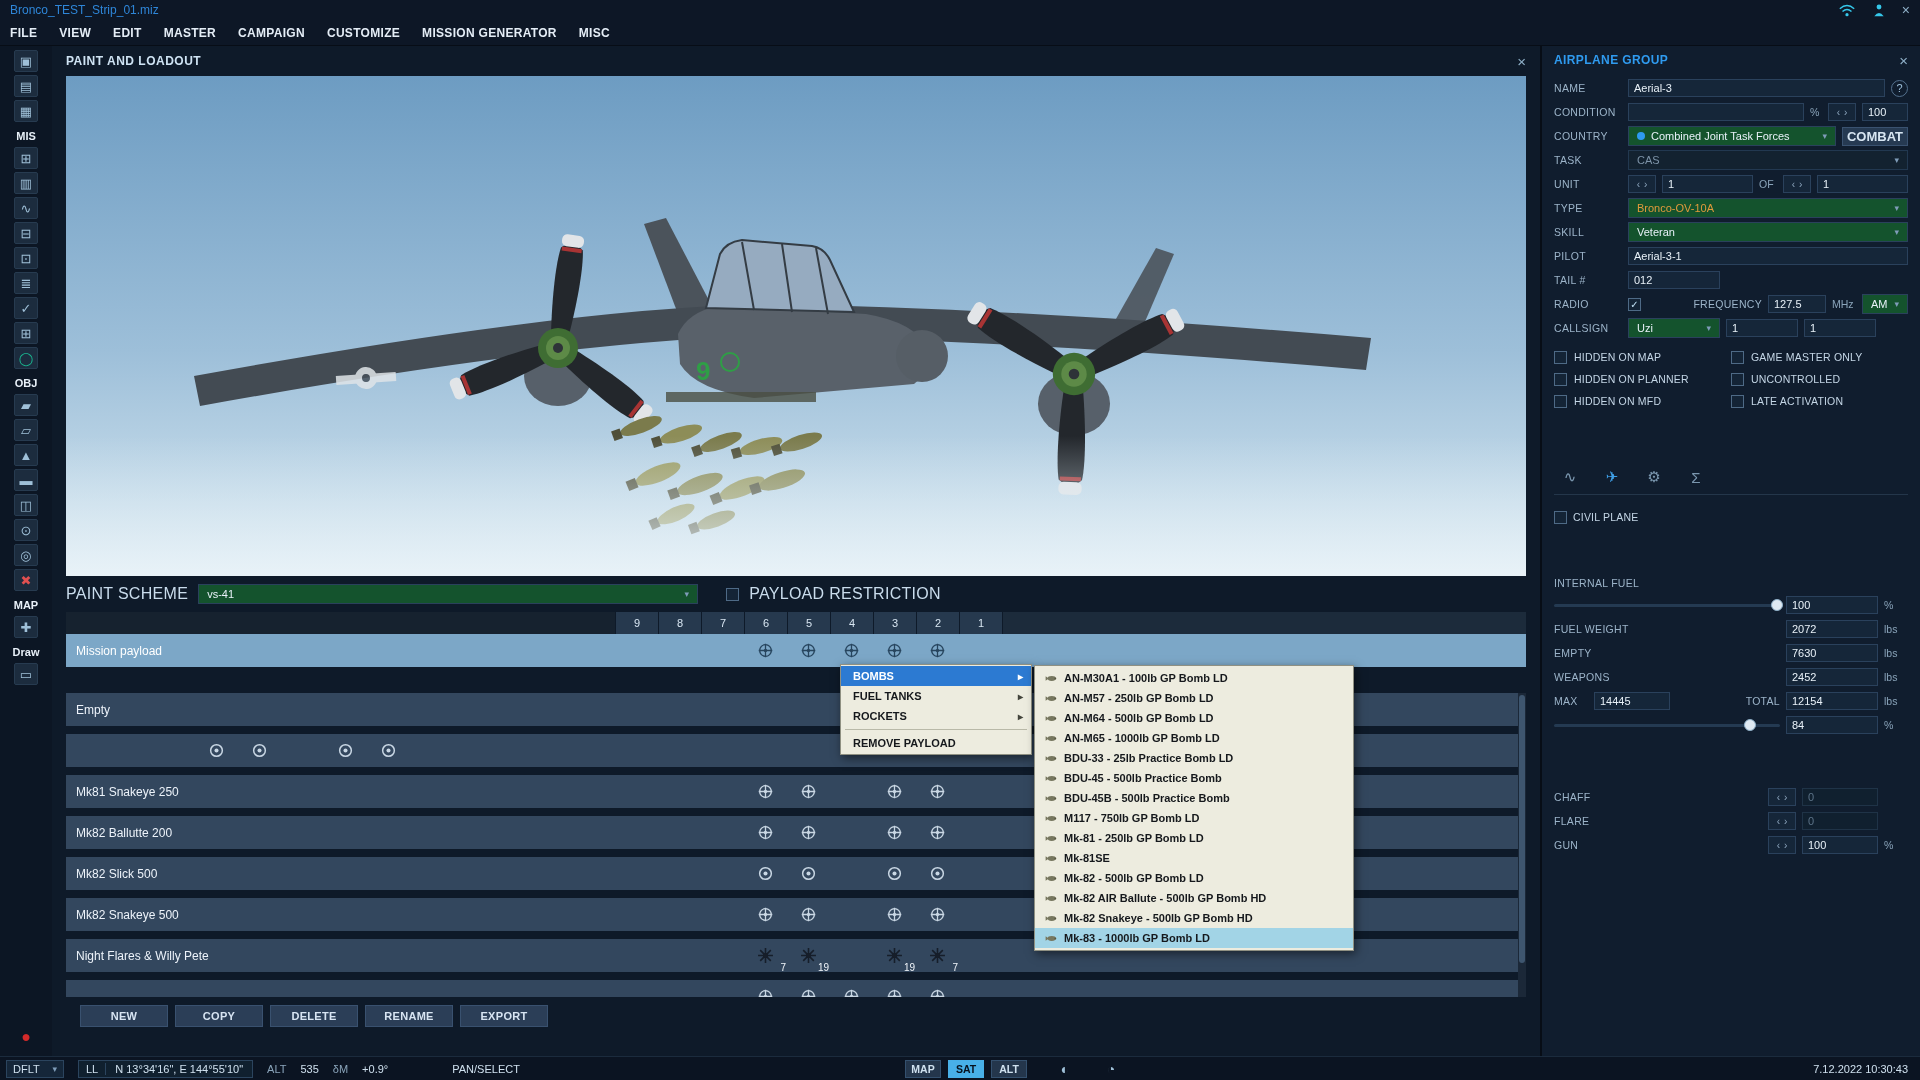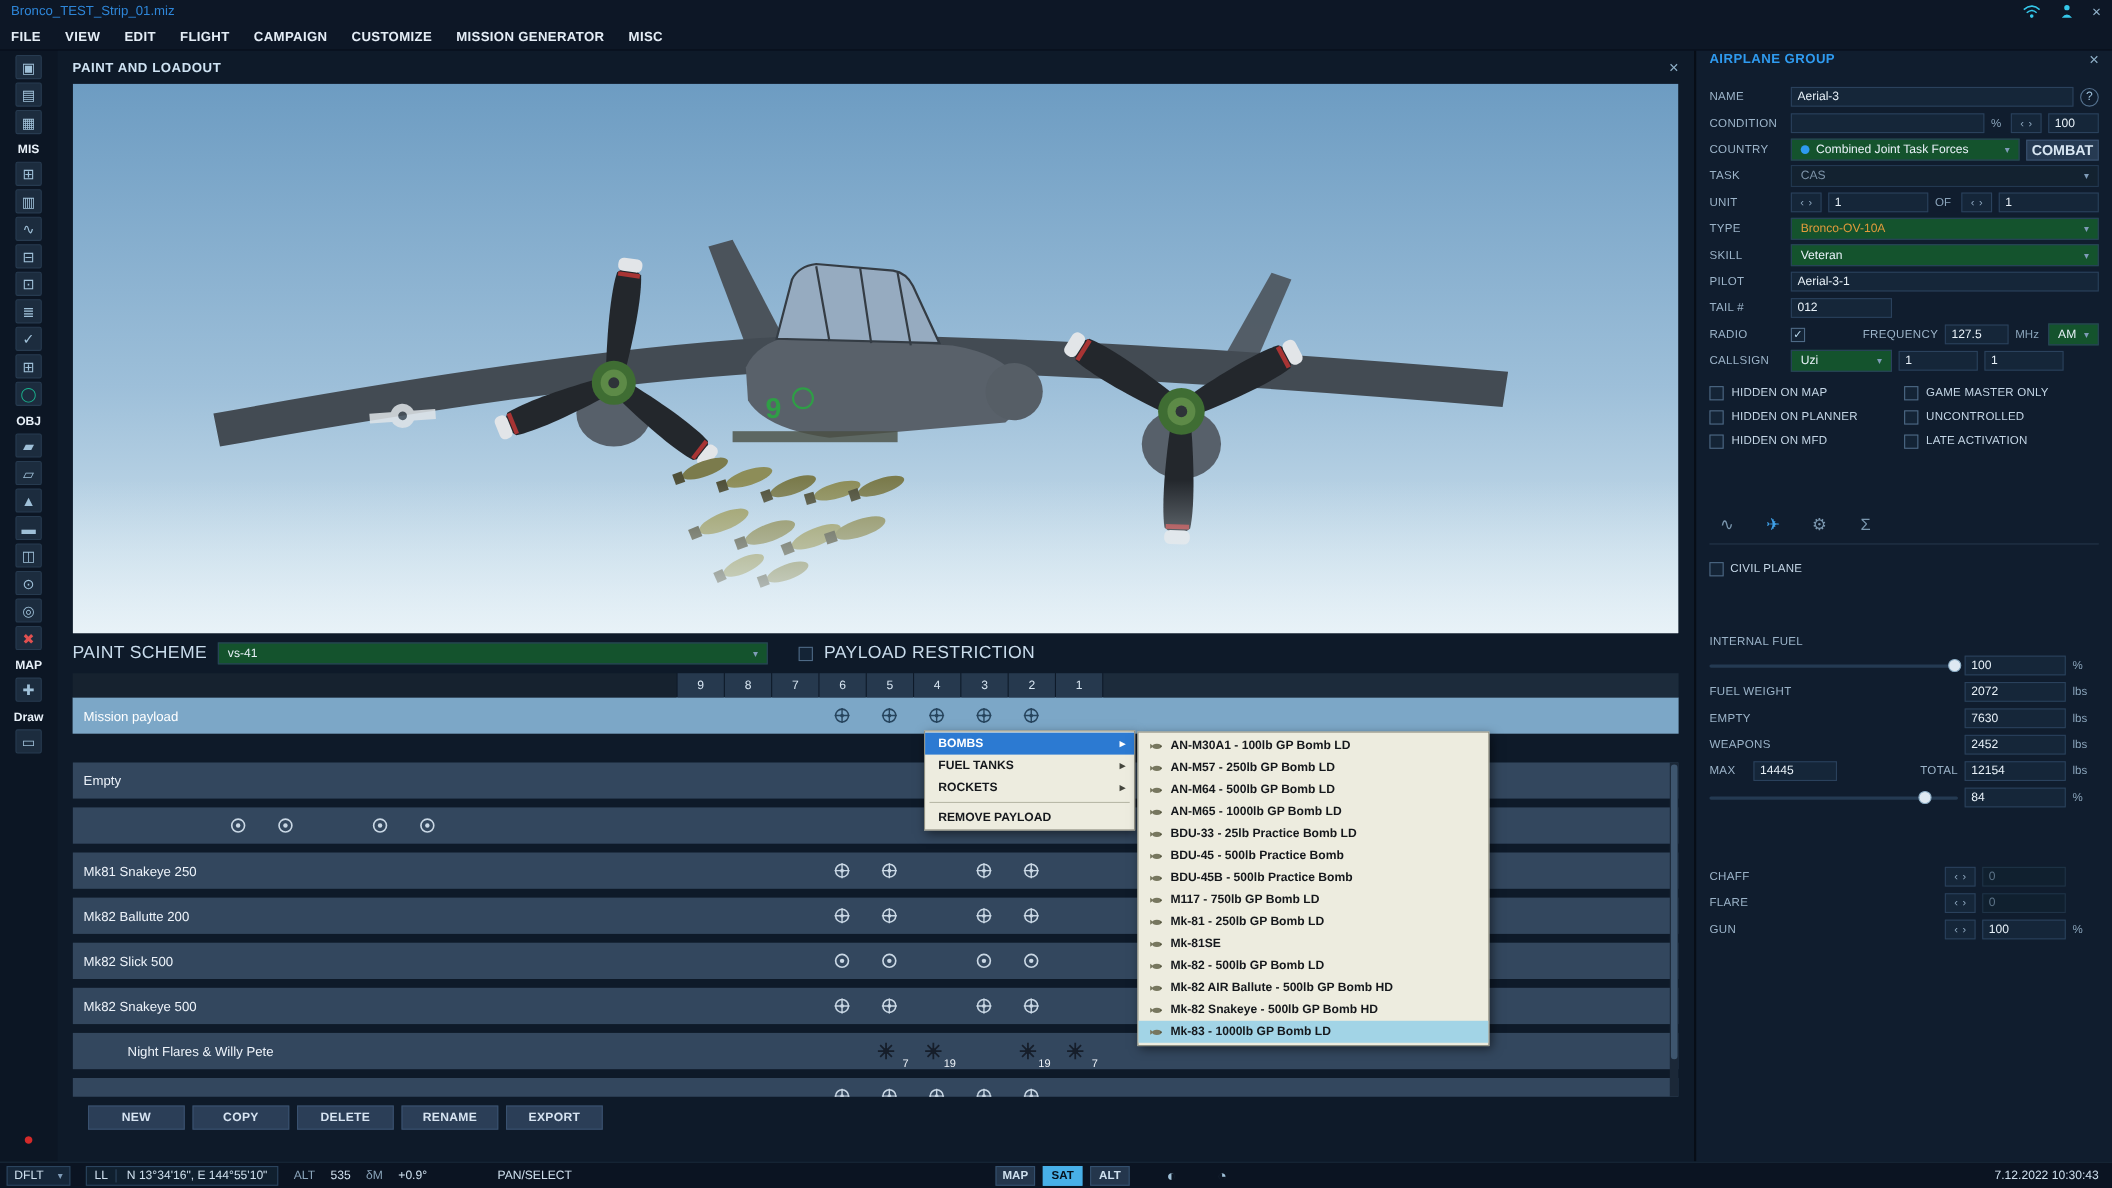--- a/index.html
+++ b/index.html
@@ -38,21 +38,21 @@
   .cb { width:13px; height:13px; background:#142436; border:1px solid #4e6a86; display:inline-flex; align-items:center; justify-content:center; font-size:10px; color:#bfe0f4; flex:none; }
 
   
   .ptable { margin:0 14px; }
   .phead { display:flex; height:22px; }
   .ph-name { width:549px; background:#16222f; }
   .ph-cell { width:42px; margin-left:1px; background:#26394e; display:flex; align-items:center; justify-content:center; font-size:11px; color:#d8e6f2; }
   .ph-fill { flex:1; margin-left:1px; background:#1c2b3b; }
   .prow { display:flex; height:33px; background:#33475e; color:#c9d7e4; cursor:default; }
   .prow.selected { background:#7ca7c7; color:#27455e; }
-  .prow.flarerow { color:#161e2a;padding-left:40px; }
+  .prow.flarerow { color:#161e2a; }
   .prows .prow { margin-bottom:8px; }
   .pname { width:549px; display:flex; align-items:center; padding-left:10px; font-size:12px; color:#edf3fa; }
   .prow.selected .pname { color:#ffffff; }
   .stcell { width:43px; display:flex; align-items:center; justify-content:center; position:relative; }
   .pfill { flex:1; }
   .sticon { width:17px; height:17px; }
   .stcount { position:absolute; right:1px; bottom:-1px; font-size:10px; color:#f0f5fa; }
   .rowgap { height:26px; }
   .prows { position:relative; height:304px; overflow:hidden; }
   .vscroll { position:absolute; right:0; top:0; bottom:0; width:8px; background:#1b2838; }
@@ -68,21 +68,21 @@
   .ctx-item.hl { background:#2c7ad2; color:#ffffff; }
   .ctx-item.hl .arr { color:#ffffff; }
   .ctx-sep { height:1px; background:#b9b9a8; margin:3px 4px; }
   .submenu { position:absolute; left:1034px; top:665px; width:320px; background:#edecdf; border:1px solid #8f9082; box-shadow:2px 3px 9px rgba(0,0,0,.5); z-index:51; padding:2px 0; }
   .sub-item { height:20px; display:flex; align-items:center; gap:7px; padding:0 9px; font-size:11px; font-weight:700; color:#15181c; }
   .sub-item.hl { background:#a2d4e6; }
   .sub-item .sticon { width:13px; height:13px; flex:none; }
 
   
   .rightpanel { position:absolute; right:0; top:46px; bottom:24px; width:380px; background:#101d2e; border-left:2px solid #070d16; }
-  .rp-header { height:28px; display:flex; padding:0 12px; }
+  .rp-header { height:28px; display:flex; align-items:center; padding:0 12px; }
   .rp-title { font-size:12px; font-weight:700; letter-spacing:.4px; color:#2f9bf0; }
   .rp-close { margin-left:auto; color:#8fb0c8; font-size:15px; }
   .rp-body { padding:2px 12px 0 12px; }
   .form-row { display:flex; align-items:center; height:24px; gap:6px; }
   .flabel { width:68px; flex:none; font-size:10.5px; color:#9cb4c9; letter-spacing:.3px; }
   .tinput { height:18px; background:#152639; border:1px solid #2a415c; color:#e8f1f8; font-size:11px; font-family:"Liberation Sans",sans-serif; padding:0 5px; min-width:0; }
   .flex1 { flex:1; }
   .w92 { width:92px; flex:none; }
   .w76 { width:76px; flex:none; }
   .w58 { width:58px; flex:none; }
@@ -165,21 +165,21 @@
         </svg>
     </span>
     <span class="tb-close">×</span>
   </div>
 </div>
 
 <div class="menubar" id="menubar">
     <div class="menu-item">FILE</div>
     <div class="menu-item">VIEW</div>
     <div class="menu-item">EDIT</div>
-    <div class="menu-item">FLIGHT</div>
+    <div class="menu-item">MASTER</div>
     <div class="menu-item">CAMPAIGN</div>
     <div class="menu-item">CUSTOMIZE</div>
     <div class="menu-item">MISSION GENERATOR</div>
     <div class="menu-item">MISC</div>
   </div>
 
 <div class="sidebar" id="sidebar">
     <div class="side-icon">▣</div>
     <div class="side-icon">▤</div>
     <div class="side-icon">▦</div>

